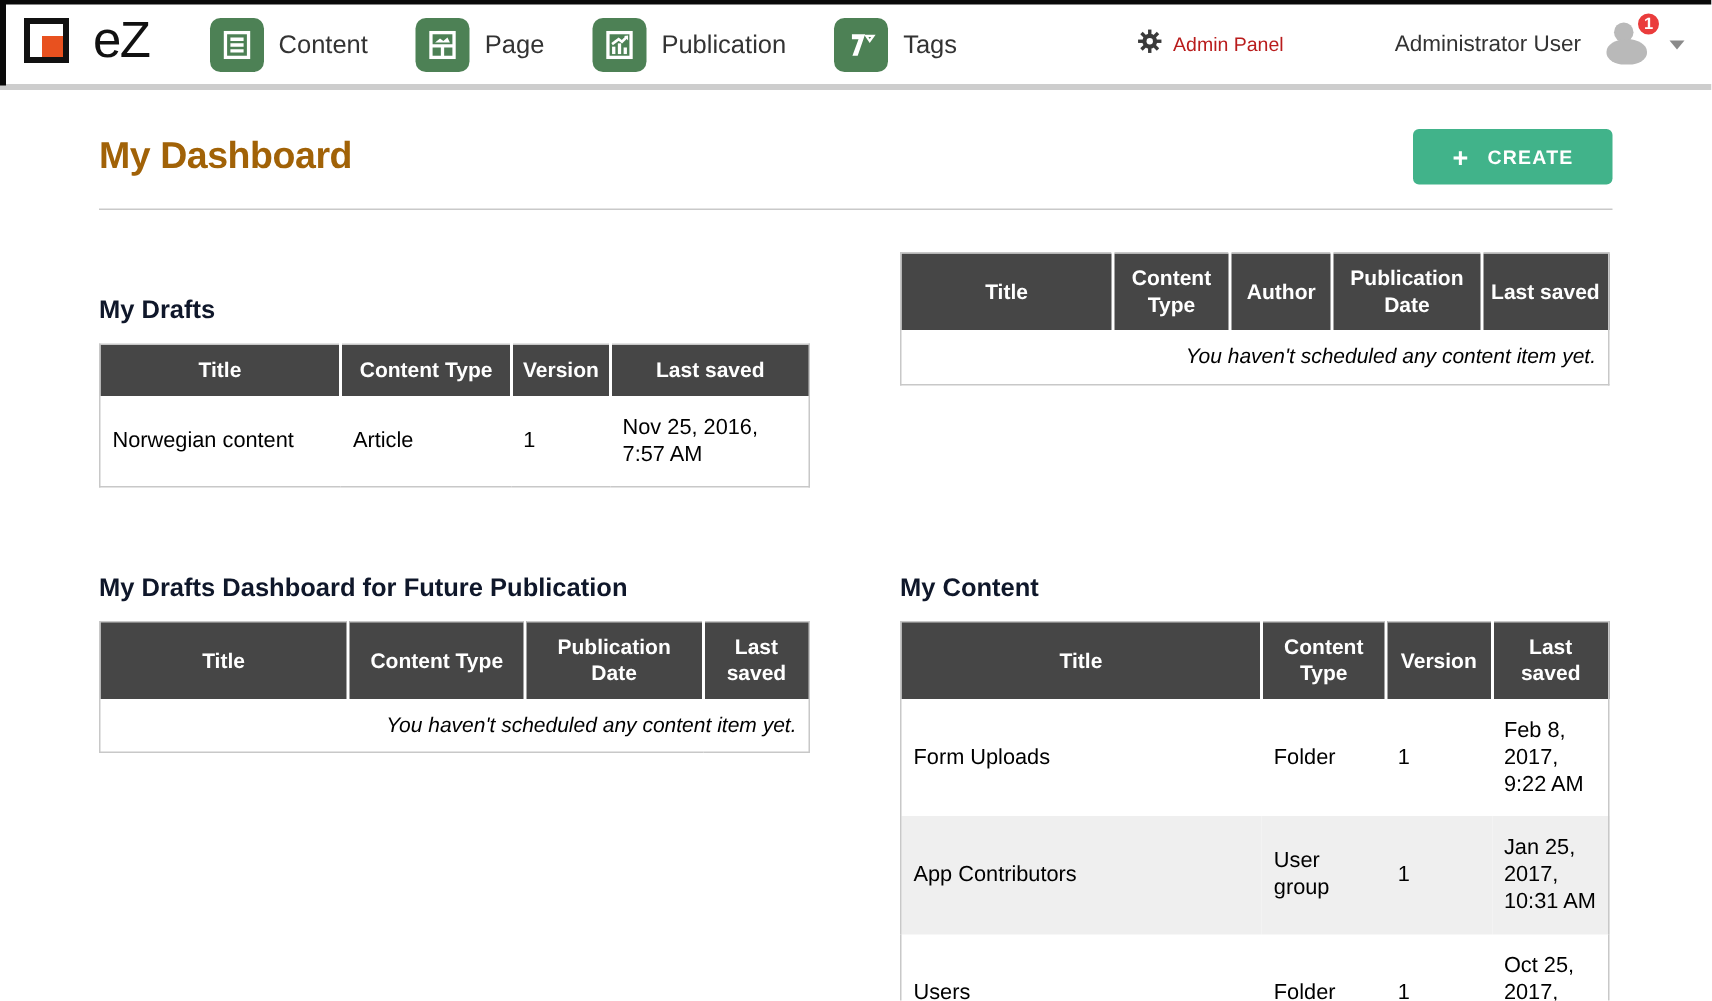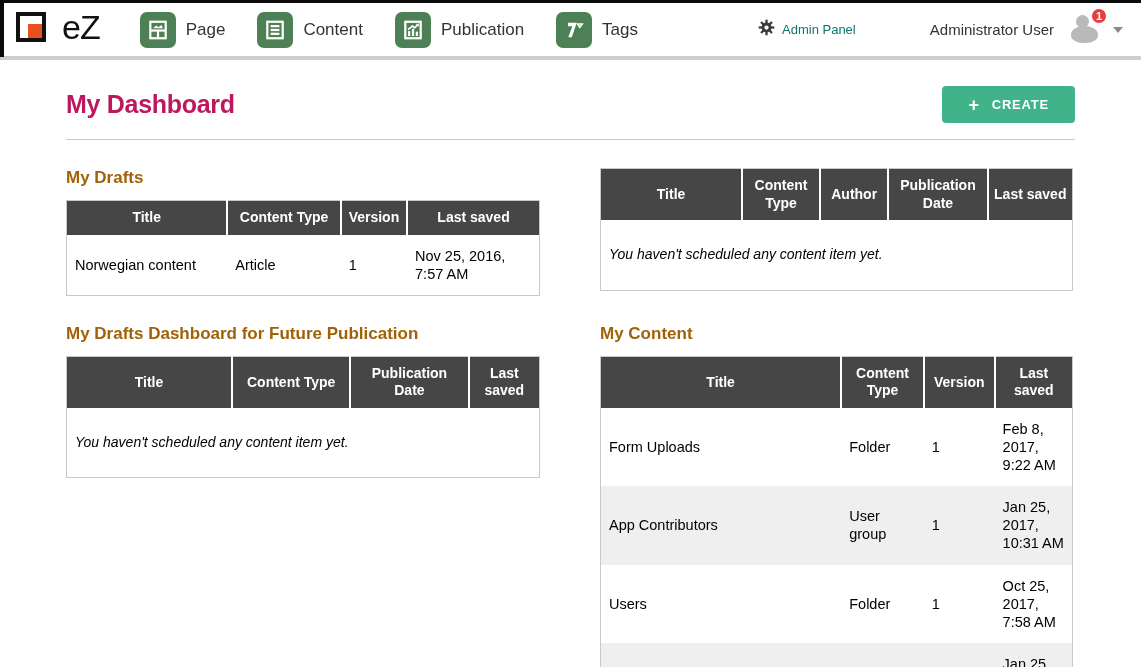--- a/index.html
+++ b/index.html
@@ -19,57 +19,57 @@
   .logo-sq-outline { position: absolute; left: 2px; top: 4px; width: 30px; height: 30px; border: 4px solid #111; }
   .logo-text { font-size: 34px; color: #111; letter-spacing: -1px; margin-left: 2px; }
 
   .nav-items { display: flex; align-items: center; margin-left: 40px; }
   .nav-item { display: flex; align-items: center; margin-right: 32px; cursor: pointer; }
   .nav-icon { width: 36px; height: 36px; background: #4d8155; border-radius: 7px;
     display: flex; align-items: center; justify-content: center; flex: 0 0 auto; }
   .nav-label { font-size: 17px; color: #333; margin-left: 10px; }
 
   .admin-panel { display: flex; align-items: center; margin-left: 88px; cursor: pointer; }
-  .admin-panel .nav-label { font-size: 13px; margin-left: 7px; color: #0f766e; }
+  .admin-panel .nav-label { font-size: 13px; margin-left: 7px; color: #b91c1c; }
 
   .nav-spacer { flex: 1; }
 
   .user-area { display: flex; align-items: center; padding-right: 4px; }
   .user-name { font-size: 15px; color: #333; margin-right: 14px; }
   .avatar { position: relative; width: 36px; height: 30px; cursor: pointer; }
   .avatar-head { position: absolute; left: 8px; top: 0; width: 13px; height: 13px; border-radius: 50%; background: #b9b9b9; }
   .avatar-body { position: absolute; left: 3px; top: 11px; width: 27px; height: 17px; border-radius: 50% 50% 45% 45%; background: #b9b9b9; }
   .badge { position: absolute; top: -8px; right: -4px; width: 18px; height: 18px; border-radius: 50%;
     background: #ea3c3c; border: 2px solid #fff; color: #fff; font-size: 11px; font-weight: bold;
     display: flex; align-items: center; justify-content: center; }
   .caret { width: 0; height: 0; border-left: 5px solid transparent; border-right: 5px solid transparent;
     border-top: 6px solid #8a8a8a; margin-left: 9px; cursor: pointer; }
 
   
   .main { padding: 26px 66px 0 66px; }
   .page-header { display: flex; align-items: center; justify-content: space-between;
     border-bottom: 1px solid #c9c9c9; padding-bottom: 16px; }
-  .page-title { font-size: 25px; font-weight: bold; color: #be185d; letter-spacing: -0.3px; }
+  .page-title { font-size: 25px; font-weight: bold; color: #a16207; letter-spacing: -0.3px; }
   .create-btn { background: #41b38a; color: #fff; border: none; border-radius: 4px;
     padding: 11px 26px; font-family: inherit; font-size: 13px; font-weight: bold;
     letter-spacing: 0.8px; display: flex; align-items: center; cursor: pointer; }
   .create-plus { font-size: 18px; font-weight: bold; margin-right: 12px; line-height: 12px; }
 
   .grid { display: grid; grid-template-columns: 474px 473px; column-gap: 60px; align-items: start; }
   .section { margin-top: 28px; }
-  .section-title { font-size: 17px; font-weight: bold; color: #a16207; margin-bottom: 12px; }
+  .section-title { font-size: 17px; font-weight: bold; color: #0f172a; margin-bottom: 12px; margin-top: 29px; }
 
   table { width: 100%; border-collapse: collapse; border: 1px solid #c8c8c8; table-layout: fixed; }
   thead th { background: #464646; color: #fff; font-size: 14px; font-weight: bold;
     text-align: center; padding: 8px 5px; line-height: 1.25; border-right: 2px solid #fff; vertical-align: middle; }
   thead th:last-child { border-right: none; }
   tbody td { font-size: 14.5px; color: #000; padding: 12px 8px; line-height: 1.25;
     vertical-align: middle; text-align: left; word-wrap: break-word; }
   tbody tr.striped { background: #efefef; }
-  .empty-cell { text-align: left; font-style: italic; font-size: 14px; padding: 26px 8px; }
+  .empty-cell { text-align: right; font-style: italic; font-size: 14px; padding: 9px 8px; }
 
   
   .t-my-drafts th:nth-child(1){width:34%} .t-my-drafts th:nth-child(2){width:24%}
   .t-my-drafts th:nth-child(3){width:14%} .t-my-drafts th:nth-child(4){width:28%}
   .t-all-sched th:nth-child(1){width:30%} .t-all-sched th:nth-child(2){width:16.5%}
   .t-all-sched th:nth-child(3){width:14.5%} .t-all-sched th:nth-child(4){width:21%}
   .t-all-sched th:nth-child(5){width:18%}
   .t-my-sched th:nth-child(1){width:35%} .t-my-sched th:nth-child(2){width:25%}
   .t-my-sched th:nth-child(3){width:25%} .t-my-sched th:nth-child(4){width:15%}
   .t-my-content th:nth-child(1){width:51%} .t-my-content th:nth-child(2){width:17.5%}
@@ -90,38 +90,38 @@
     </span>
     <span class="logo-text">eZ</span>
   </div>
 
   <div class="nav-items">
 
     <div class="nav-item">
       <span class="nav-icon">
         <svg width="22" height="22" viewBox="0 0 20 20">
           <rect x="3" y="2.5" width="14" height="15" fill="none" stroke="#fff" stroke-width="2"></rect>
+          <line x1="6" y1="6.5" x2="14" y2="6.5" stroke="#fff" stroke-width="2"></line>
+          <line x1="6" y1="10" x2="14" y2="10" stroke="#fff" stroke-width="2"></line>
+          <line x1="6" y1="13.5" x2="14" y2="13.5" stroke="#fff" stroke-width="2"></line>
+        </svg>
+      </span>
+      <span class="nav-label">Content</span>
+    </div>
+
+    <div class="nav-item">
+      <span class="nav-icon">
+        <svg width="22" height="22" viewBox="0 0 20 20">
+          <rect x="3" y="2.5" width="14" height="15" fill="none" stroke="#fff" stroke-width="2"></rect>
           <path d="M5.5 8.5 L8.5 6 L10.5 7.5 L13 5.5 L14.5 8.5 Z" fill="#fff"></path>
           <line x1="3" y1="10.5" x2="17" y2="10.5" stroke="#fff" stroke-width="2"></line>
           <line x1="10" y1="10.5" x2="10" y2="17.5" stroke="#fff" stroke-width="2"></line>
         </svg>
       </span>
       <span class="nav-label">Page</span>
-    </div>
-
-    <div class="nav-item">
-      <span class="nav-icon">
-        <svg width="22" height="22" viewBox="0 0 20 20">
-          <rect x="3" y="2.5" width="14" height="15" fill="none" stroke="#fff" stroke-width="2"></rect>
-          <line x1="6" y1="6.5" x2="14" y2="6.5" stroke="#fff" stroke-width="2"></line>
-          <line x1="6" y1="10" x2="14" y2="10" stroke="#fff" stroke-width="2"></line>
-          <line x1="6" y1="13.5" x2="14" y2="13.5" stroke="#fff" stroke-width="2"></line>
-        </svg>
-      </span>
-      <span class="nav-label">Content</span>
     </div>
 
     <div class="nav-item">
       <span class="nav-icon">
         <svg width="22" height="22" viewBox="0 0 20 20">
           <rect x="3" y="2.5" width="14" height="15" fill="none" stroke="#fff" stroke-width="2"></rect>
           <rect x="5.5" y="11" width="2" height="4.5" fill="#fff"></rect>
           <rect x="9" y="9" width="2" height="6.5" fill="#fff"></rect>
           <rect x="12.5" y="11.5" width="2" height="4" fill="#fff"></rect>
           <polyline points="5.5,9.5 9.5,6.5 11.5,8 14.5,5" fill="none" stroke="#fff" stroke-width="1.6"></polyline>

